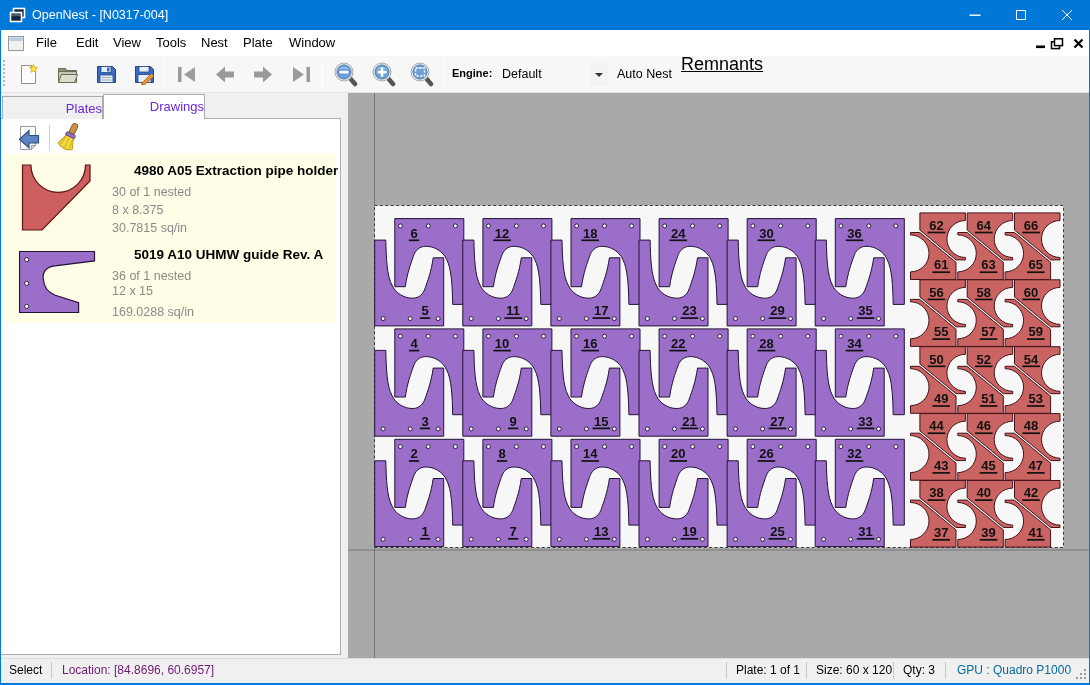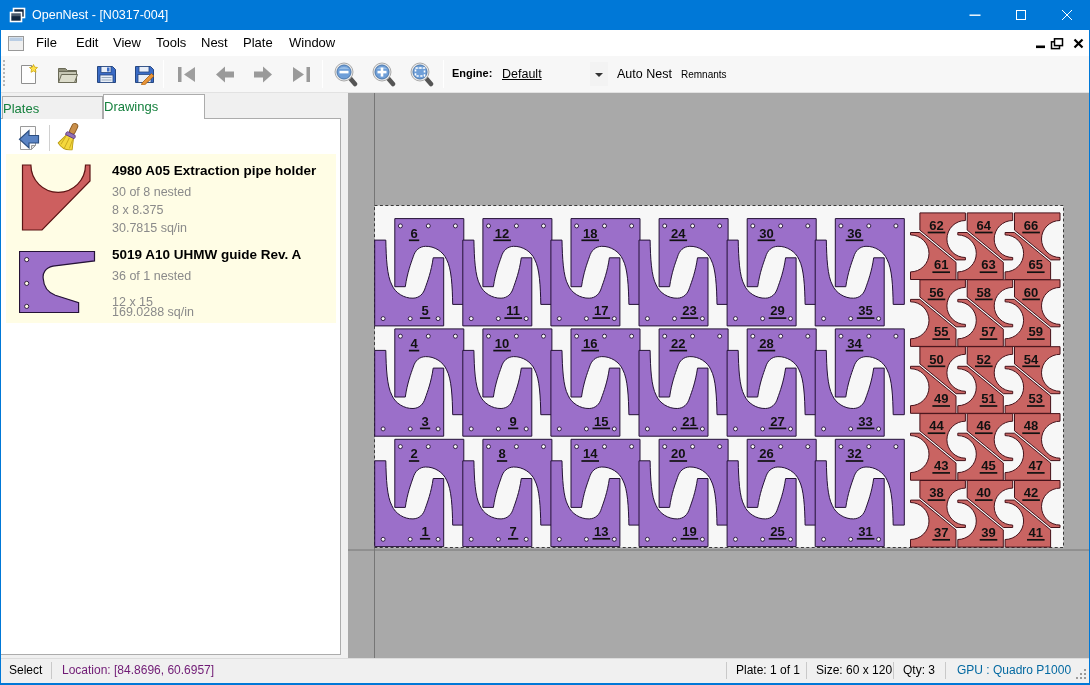--- a/index.html
+++ b/index.html
@@ -9,34 +9,34 @@
 .capbtn { top:0; width:46px; height:30px; text-align:center; color:#fff; }
 
 #menubar { left:0; top:30px; width:1090px; height:26px; background:#fff; border-left:1px solid #0078d7; border-right:1px solid #0078d7; }
 .menuitem { top:35px; font-size:13px; color:#000; }
 
 #toolbar { left:0; top:56px; width:1090px; height:37px; background:#f7f7f7; border-left:1px solid #0078d7; border-right:1px solid #0078d7; border-bottom:1px solid #e2e2e2; }
 .tsep { top:60px; width:1px; height:28px; background:#c8c8c8; border-right:1px solid #fff; }
 
 #leftpanel { left:1px; top:93px; width:347px; height:565px; background:#f0f0f0; }
 #page { left:1px; top:118px; width:340px; height:537px; background:#fff; border:1px solid #acacac; border-left:none; }
-.tab { top:96px; height:23px; background:#f0f0f0; border:1px solid #acacac; border-bottom:none; font-size:13px; text-align:left; padding-top:4px; color:#15803d; }
+.tab { top:96px; height:23px; background:#f0f0f0; border:1px solid #acacac; border-bottom:none; font-size:13px; text-align:right; padding-top:4px; color:#6d28d9; }
 #tabdraw { left:103px; top:94px; width:102px; height:25px; background:#fff; z-index:3; }
 #tabplates { left:2px; width:101px; }
 #canvas { left:348px; top:93px; width:741px; height:565px; }
 #winleft { left:0; top:30px; width:1px; height:653px; background:#0078d7; }
 #winright { left:1089px; top:30px; width:1px; height:653px; background:#0078d7; }
 
 #statusbar { left:0; top:658px; width:1090px; height:25px; background:#f0f0f0; border-top:1px solid #dcdcdc; border-left:1px solid #0078d7; border-right:1px solid #0078d7; font-size:12px; color:#000; }
 #winbottom { left:0; top:683px; width:1090px; height:2px; background:#0078d7; }
 .ssep { top:662px; width:1px; height:17px; background:#c9c9c9; }
 .stext { top:663px; font-size:12px; }
 
 #ylist { left:6px; top:154px; width:330px; height:169px; background:#fffde5; }
-.ltitle { font-size:13.5px; font-weight:bold; color:#000; }
+.ltitle { font-size:13.5px; font-weight:bold; color:#000;margin-left:22px; }
 .ldetail { font-size:12.5px; color:#8a8a8a; }
 </style></head>
 <body>
 <div class="abs" id="titlebar"></div>
 <svg class="abs" style="left:9px;top:7px" width="17" height="17" viewBox="0 0 17 17">
   <rect x="4.5" y="1.5" width="11" height="9" fill="#12263f" stroke="#fff" stroke-width="1.6"></rect>
   <rect x="1.5" y="5.5" width="11" height="9" fill="#12263f" stroke="#fff" stroke-width="1.6"></rect>
   <rect x="2.2" y="6.2" width="9.6" height="3" fill="#fff" opacity="0.25"></rect>
 </svg>
 <div class="abs" id="titletext">OpenNest - [N0317-004]</div>
@@ -147,26 +147,26 @@
     <circle cx="10" cy="10" r="9" fill="#e9e9e9" stroke="#aaa" stroke-width="1"></circle>
     <circle cx="10" cy="10" r="7" fill="#6f9fd8" stroke="#4d79ad" stroke-width="1"></circle>
     <path d="M4.5,7 a7,5 0 0,1 11,0 z" fill="#9fc2e8" opacity="0.9"></path>
     <rect x="5.5" y="6" width="9" height="8" fill="none" stroke="#fff" stroke-width="1.6" stroke-dasharray="2.2 1.6"></rect>
   </svg>
 <div class="abs tsep" style="left:163px"></div>
 <div class="abs tsep" style="left:322px"></div>
 <div class="abs tsep" style="left:443px"></div>
 
 <div class="abs" style="left:452px;top:67px;font-size:11px;font-weight:bold">Engine:</div>
-<div class="abs" style="left:502px;top:67px;font-size:12.5px;text-decoration:underline;">Default</div>
+<div class="abs" style="left:502px;top:67px;font-size:12.5px;">Default</div>
 <div class="abs" style="left:590px;top:62px;width:18px;height:24px;background:#f3f3f3"><svg width="18" height="24">
       <path d="M5,11 L13,11 L9,15 Z" fill="#333"></path>
     </svg></div>
 <div class="abs" style="left:617px;top:67px;font-size:12.5px;">Auto Nest</div>
-<div class="abs" style="left:681px;top:69px;font-size:10px;">Remnants</div>
+<div class="abs" style="left:681px;top:54px;font-size:18px;text-decoration:underline;">Remnants</div>
 
 <div class="abs" id="leftpanel"></div>
 <div class="abs" id="page"></div>
 <div class="abs tab" id="tabplates">Plates</div>
 <div class="abs tab" id="tabdraw">Drawings</div>
 
 <svg class="abs" style="left:16px;top:125px" width="27" height="27" viewBox="0 0 27 27">
   <path d="M4.5,1.5 h15 v19 l-4,4 h-11 z" fill="#fcfcfc" stroke="#9a9a9a"></path>
   <path d="M19.5,20.5 l-4,4 v-4 z" fill="#e0e0e0" stroke="#9a9a9a"></path>
   <path d="M22.5,10.5 v7.5 h-9.5 v5 l-9.5,-8.7 9.5,-8.7 v4.9 z" fill="#5b84c4" stroke="#2c4e80" stroke-width="1.2"></path>
@@ -181,33 +181,33 @@
     <path d="M10,16 L9,25.5 M13.8,16 L13.8,27.5 M17.5,16 L18.5,25.5" stroke="#c9a820" stroke-width="0.9" fill="none"></path>
   </g>
 </svg>
 
 <div class="abs" id="ylist"></div>
 
 <svg class="abs" style="left:21px;top:160px" width="72" height="72" viewBox="0 0 72 72">
   <path d="M1.5,5 V70 H21 L69,21 V5 H64.5 A27.3,27.3 0 0,1 9.9,5 Z" fill="#cd5f5f" stroke="#5c1414" stroke-width="1.2"></path>
 </svg>
 <div class="abs ltitle" style="left:112px;top:163px">4980 A05 Extraction pipe holder</div>
-<div class="abs ldetail" style="left:112px;top:185px">30 of 8 nested</div>
+<div class="abs ldetail" style="left:112px;top:185px">30 of 1 nested</div>
 <div class="abs ldetail" style="left:112px;top:203px">8 x 8.375</div>
 <div class="abs ldetail" style="left:112px;top:221px">30.7815 sq/in</div>
 
 <svg class="abs" style="left:19px;top:251px" width="78" height="64" viewBox="0 0 78 64">
   <path d="M0.5,0.5 H75.5 V9.9 L33.9,15.2 C26,17 23.5,22.5 24.2,27.5 C24.7,36 29,41.5 36.3,44.2 L59.6,51.6 V61.5 H0.5 Z" fill="#9b6fc9" stroke="#241236" stroke-width="1.2"></path>
   <circle cx="7.7" cy="8.6" r="2.1" fill="#fffde5" stroke="#241236" stroke-width="0.9"></circle>
   <circle cx="7.7" cy="32.4" r="2.1" fill="#fffde5" stroke="#241236" stroke-width="0.9"></circle>
   <circle cx="7.7" cy="55.4" r="2.1" fill="#fffde5" stroke="#241236" stroke-width="0.9"></circle>
 </svg>
 <div class="abs ltitle" style="left:112px;top:247px">5019 A10 UHMW guide Rev. A</div>
 <div class="abs ldetail" style="left:112px;top:269px">36 of 1 nested</div>
-<div class="abs ldetail" style="left:112px;top:295px">12 x 15</div>
+<div class="abs ldetail" style="left:112px;top:284px">12 x 15</div>
 <div class="abs ldetail" style="left:112px;top:305px">169.0288 sq/in</div>
 
 <div class="abs" id="canvas"><svg width="741" height="565" viewBox="0 0 741 565">
       <rect x="0" y="0" width="741" height="565" fill="#a9a9a9"></rect>
       <line x1="26.5" y1="0" x2="26.5" y2="565" stroke="#767676" stroke-width="1"></line>
       <line x1="0" y1="457" x2="741" y2="457" stroke="#767676" stroke-width="1"></line>
       <rect x="26.5" y="112.5" width="689.0" height="342.0" fill="#f7f7f7"></rect>
       <rect x="26.5" y="112.5" width="689.0" height="342.0" fill="none" stroke="#3a3a3a" stroke-width="1" stroke-dasharray="3 2.4"></rect>
       <defs>
 <g id="pp">

